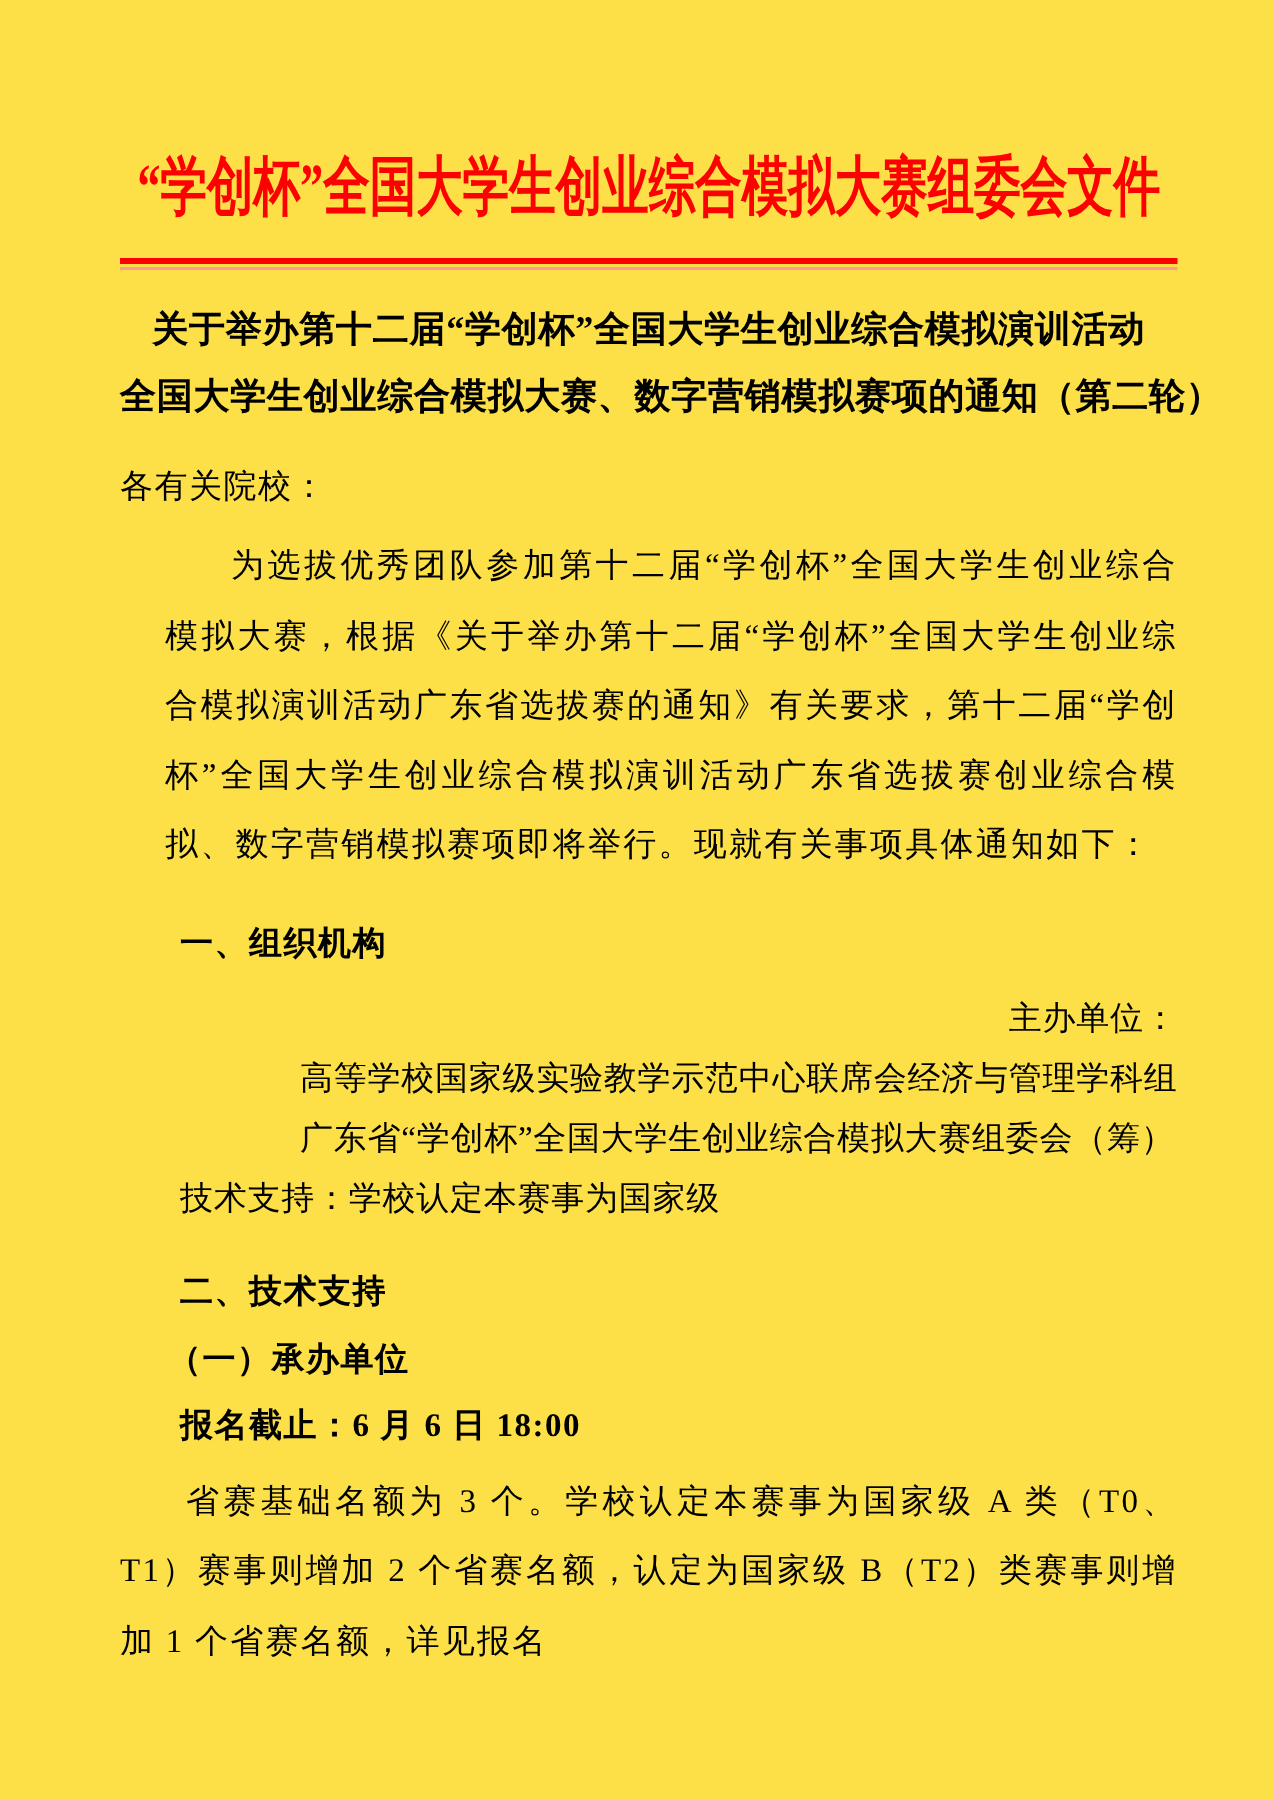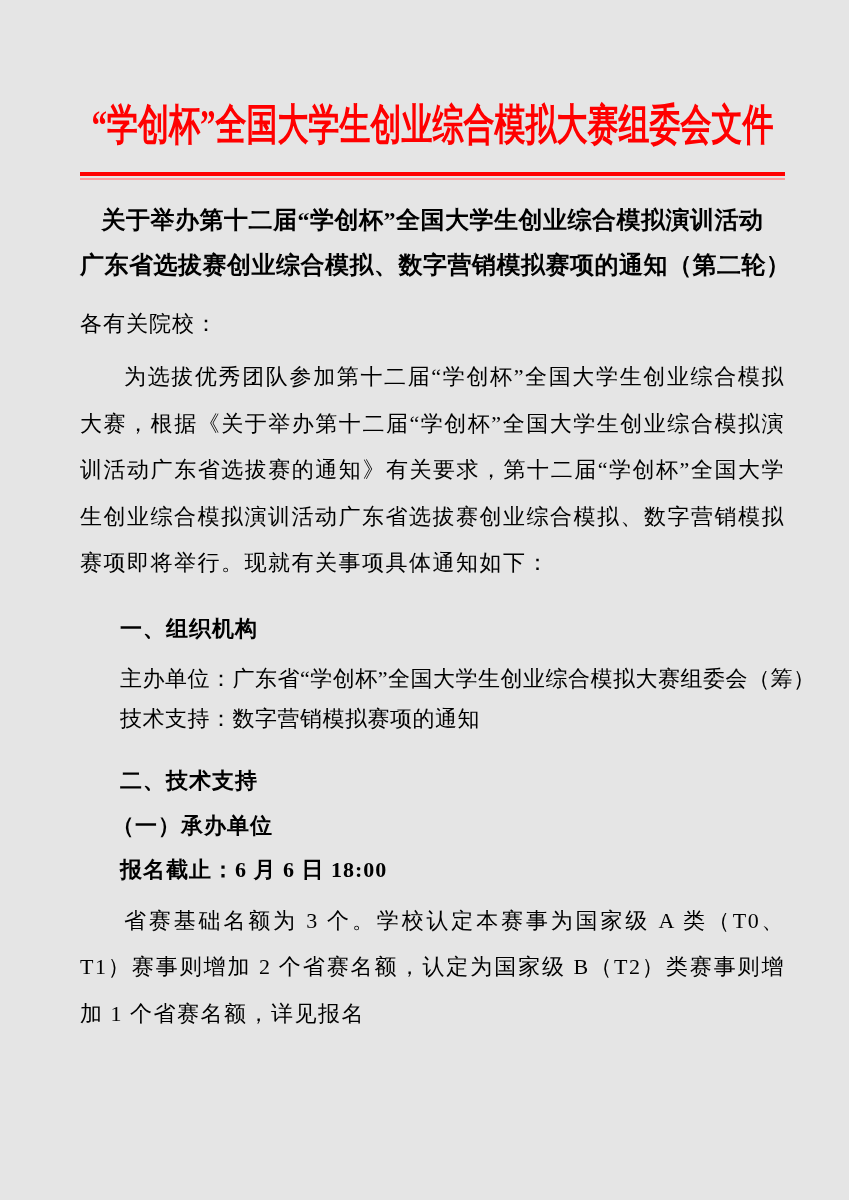--- a/index.html
+++ b/index.html
@@ -5,21 +5,21 @@
   html, body {
     margin: 0;
     padding: 0;
     background: #ffffff;
   }
   .page {
     position: relative;
     width: 849px;
     height: 1200px;
     margin: 0 auto;
-    background: #e5e5e5;
+    background: #fde047;
     overflow: hidden;
     box-sizing: border-box;
     padding: 0 64px 0 80px;
     font-family: "Liberation Serif", serif;
     color: #000000;
   }
   
   .banner {
     margin-top: 104px;
     text-align: center;
@@ -68,20 +68,21 @@
   
   .para {
     font-size: 22px;
     line-height: 46.5px;
     text-align: justify;
     text-indent: 2em;
     letter-spacing: 1.5px;
   }
   .intro {
     margin-top: 14px;
+    margin-left: 30px;
   }
   
   .sec-heading {
     margin-top: 26px;
     margin-left: 40px;
     font-family: "Liberation Sans", sans-serif;
     font-weight: bold;
     font-size: 22px;
     line-height: 32px;
     letter-spacing: 1px;
@@ -90,20 +91,21 @@
   
   .org-block {
     margin-top: 14px;
     margin-left: 40px;
     font-size: 22px;
     letter-spacing: 0.5px;
   }
   .org-row {
     display: flex;
     align-items: flex-end;
+    flex-direction: column;
   }
   .org-label {
     flex: 0 0 auto;
     line-height: 40px;
     white-space: nowrap;
   }
   .org-content {
     flex: 0 0 auto;
   }
   .org-line {
@@ -147,37 +149,38 @@
     <span class="banner-inner">“学创杯”全国大学生创业综合模拟大赛组委会文件</span>
   </div>
 
   <div class="rule">
     <div class="rule-thick"></div>
     <div class="rule-thin"></div>
   </div>
 
   <div class="doc-title">
     <div>关于举办第十二届“学创杯”全国大学生创业综合模拟演训活动</div>
-    <div>广东省选拔赛创业综合模拟、数字营销模拟赛项的通知（第二轮）</div>
+    <div>全国大学生创业综合模拟大赛、数字营销模拟赛项的通知（第二轮）</div>
   </div>
 
   <div class="salutation">各有关院校：</div>
 
   <div class="para intro">为选拔优秀团队参加第十二届“学创杯”全国大学生创业综合模拟大赛，根据《关于举办第十二届“学创杯”全国大学生创业综合模拟演训活动广东省选拔赛的通知》有关要求，第十二届“学创杯”全国大学生创业综合模拟演训活动广东省选拔赛创业综合模拟、数字营销模拟赛项即将举行。现就有关事项具体通知如下：</div>
 
   <div class="sec-heading">一、组织机构</div>
 
   <div class="org-block">
     <div class="org-row">
       <div class="org-label">主办单位：</div>
       <div class="org-content">
+        <div class="org-line">高等学校国家级实验教学示范中心联席会经济与管理学科组</div>
         <div class="org-line">广东省“学创杯”全国大学生创业综合模拟大赛组委会（筹）</div>
       </div>
     </div>
-    <div class="org-single">技术支持：数字营销模拟赛项的通知</div>
+    <div class="org-single">技术支持：学校认定本赛事为国家级</div>
   </div>
 
   <div class="sec-heading">二、技术支持</div>
 
   <div class="sub-heading">（一）承办单位</div>
 
   <div class="deadline">报名截止：6 月 6 日 18:00</div>
 
   <div class="para tail-para">省赛基础名额为 3 个。学校认定本赛事为国家级 A 类（T0、T1）赛事则增加 2 个省赛名额，认定为国家级 B（T2）类赛事则增加 1 个省赛名额，详见报名</div>
 

